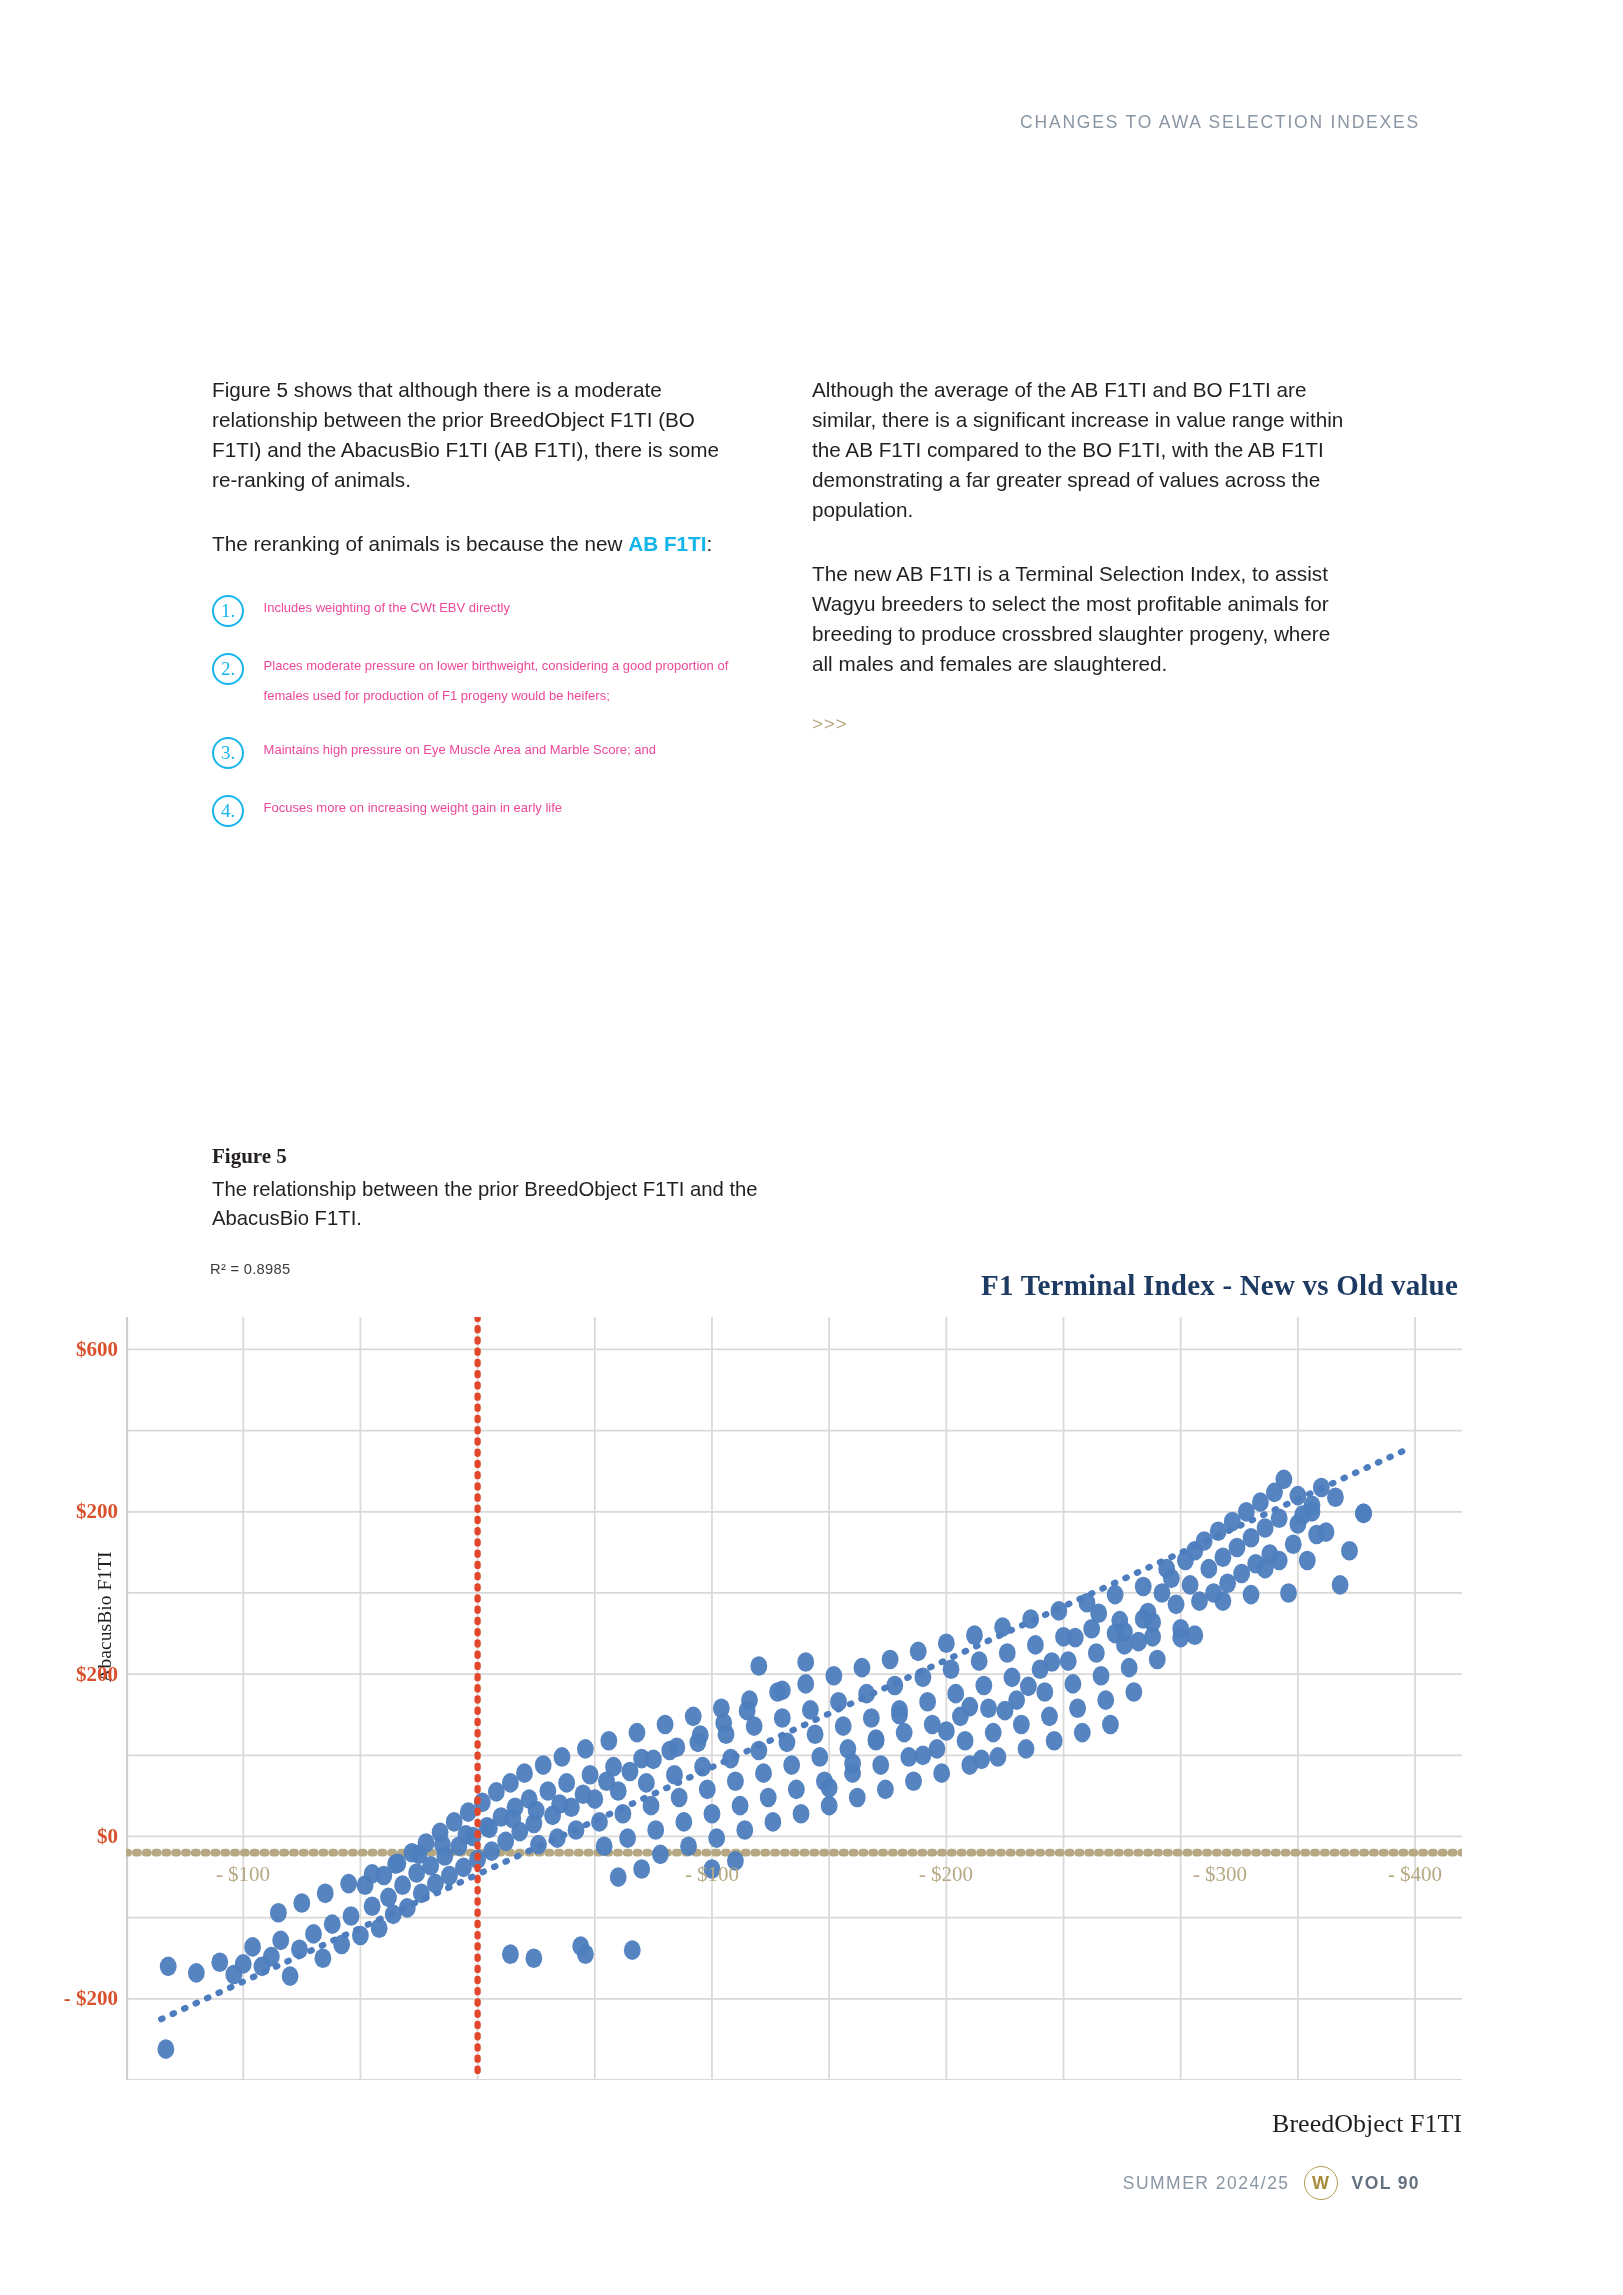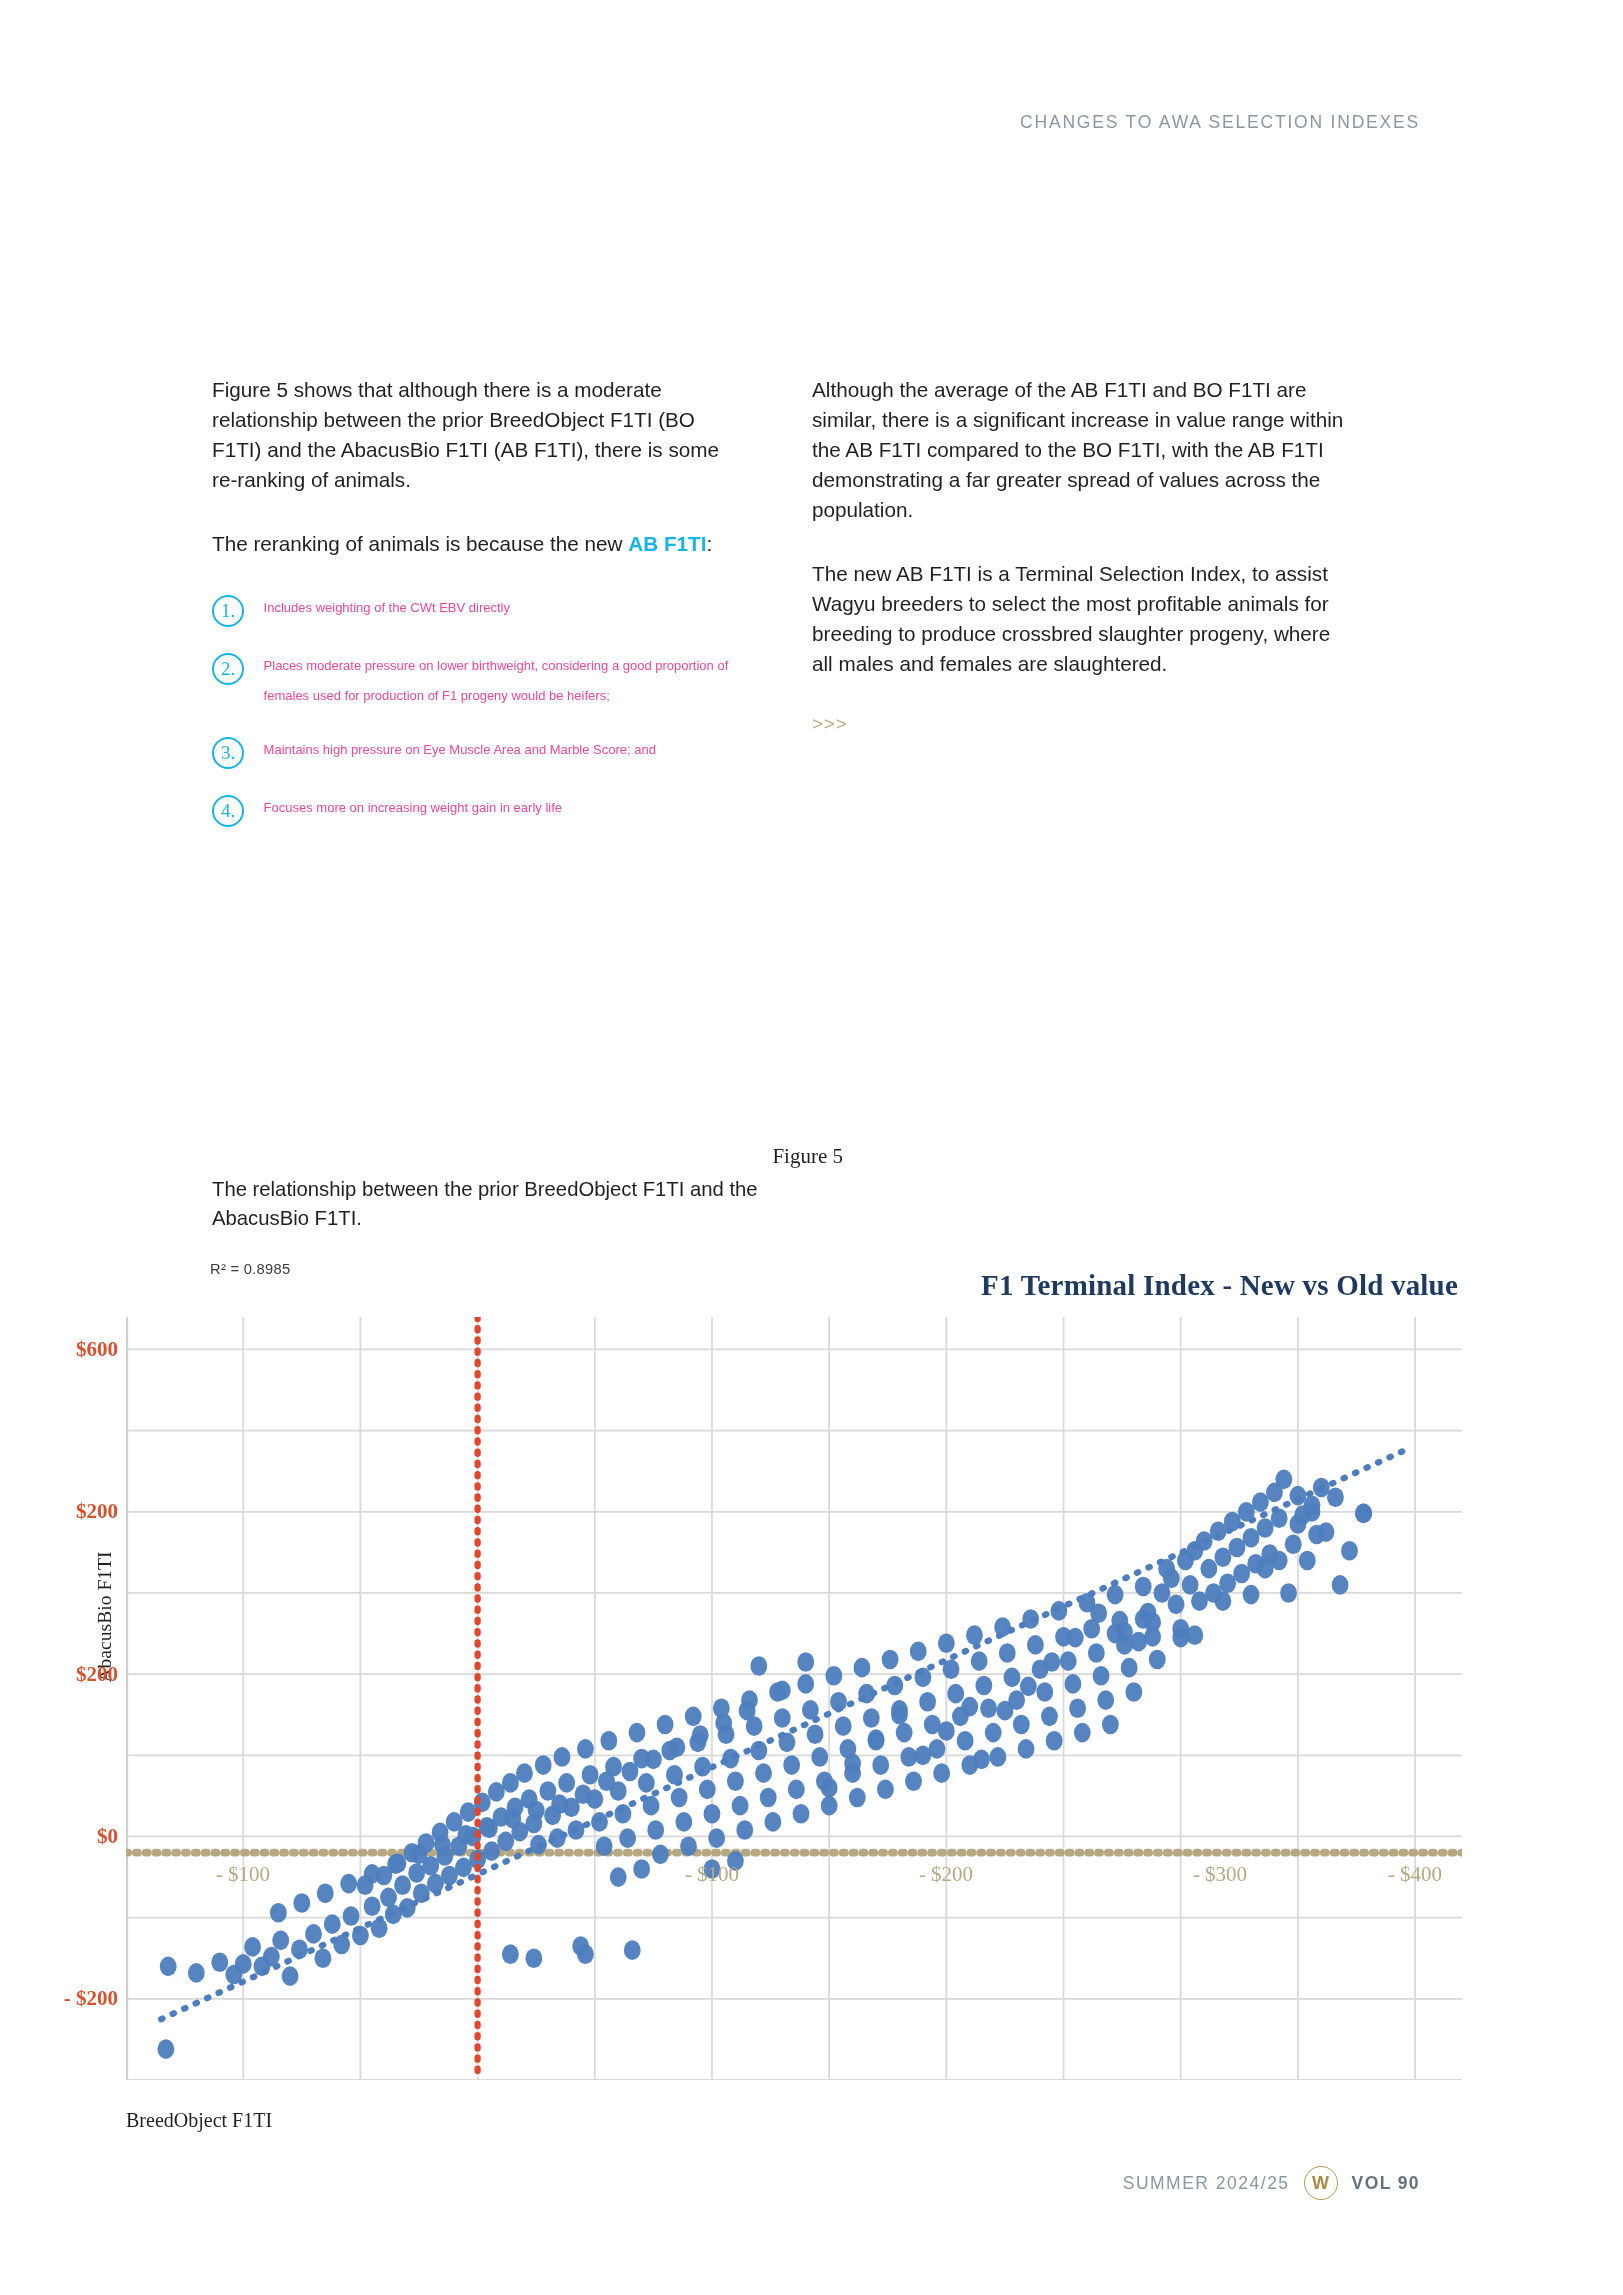--- a/index.html
+++ b/index.html
@@ -77,25 +77,24 @@
     color:#ec4899;
   }
 
   
   .figcap{
     position:absolute; left:212px; top:1144px;
     width:631px;
   }
   .figcap .fignum{
     font-family:"Liberation Serif", serif;
-    font-weight:400;
+    font-weight:700;
     font-size:21px;
     color:#231f20;
     margin-bottom:5.6px;
-    text-align:right;
   }
   .figcap .figtext{
     font-size:20.3px;
     line-height:29px;
     color:#231f20;
   }
   .r2{
     position:absolute; left:210px; top:1261px;
     font-size:14.7px; color:#3b3b3b;
     letter-spacing:0.3px;
@@ -131,23 +130,23 @@
     text-align:center;
     font-family:"Liberation Serif", serif;
     font-size:19.6px;
     color:#231f20;
     white-space:nowrap;
   }
   .x-axis-title{
     position:absolute;
     left:126px; top:2109px;
     width:1336px;
-    text-align:left;
-    font-family:"Liberation Serif", serif;
-    font-size:20px;
+    text-align:right;
+    font-family:"Liberation Serif", serif;
+    font-size:26px;
     color:#231f20;
   }
 
   .ylab{
     position:absolute;
     font-family:"Liberation Serif", serif;
     font-weight:700;
     font-size:21px;
     color:#d9512c;
     text-align:right;

